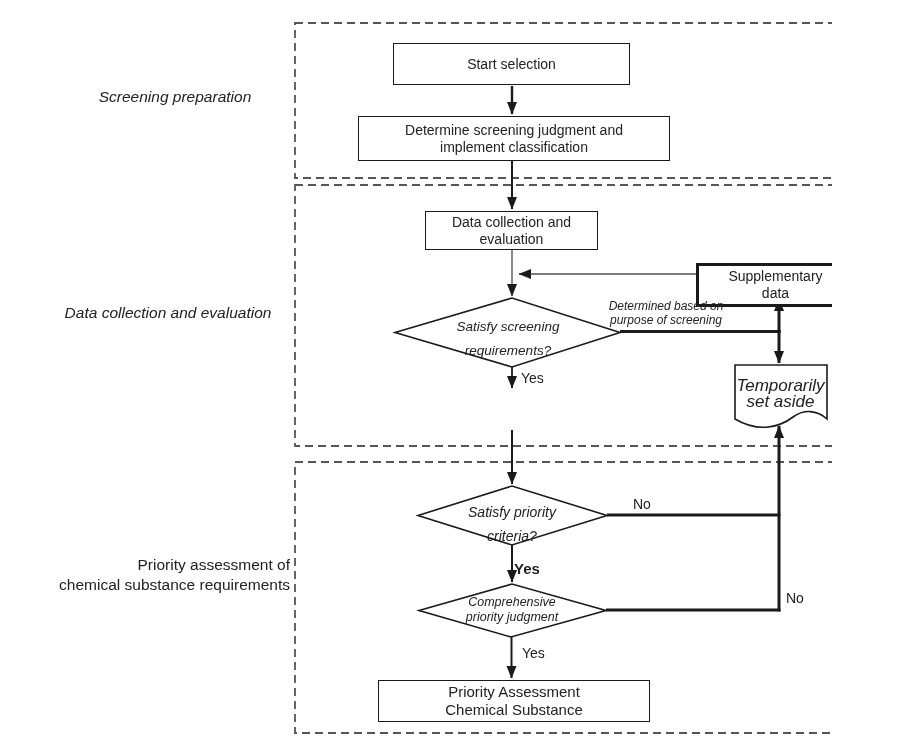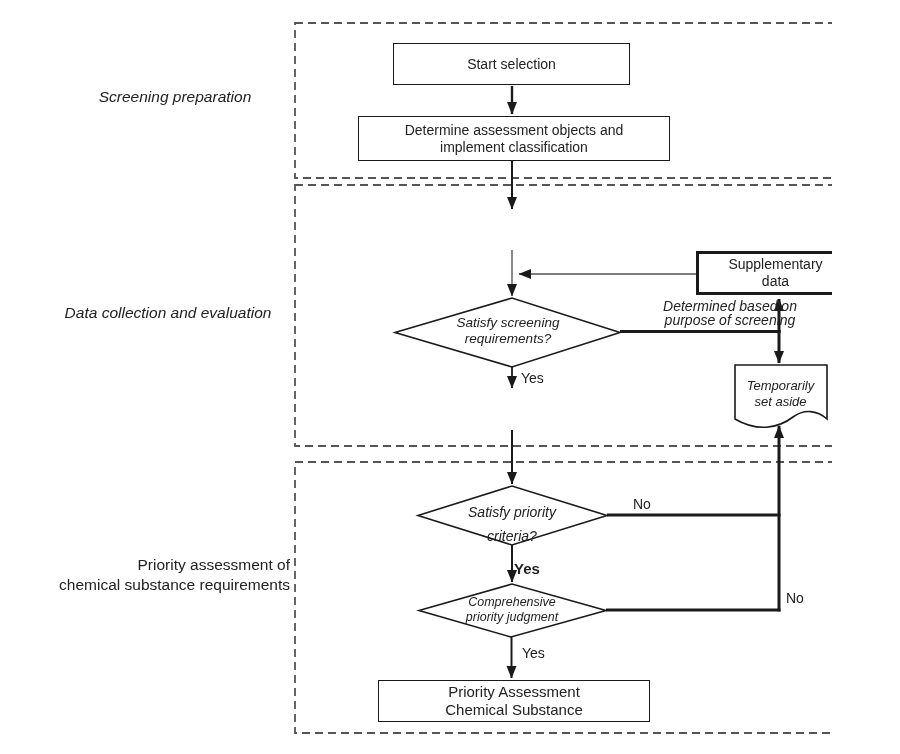--- a/index.html
+++ b/index.html
@@ -6,21 +6,21 @@
   .canvas {
     position:relative; width:832px; height:754px; background:#ffffff;
     font-family:"Liberation Sans", sans-serif; color:#222222; overflow:hidden;
   }
   svg.layer { position:absolute; left:0; top:0; z-index:1; }
   .box {
     position:absolute; box-sizing:border-box; background:#ffffff;
     border:1.6px solid #1a1a1a; display:flex; align-items:center; justify-content:center;
     text-align:center; font-size:14px; line-height:1.18; white-space:pre-line; z-index:2;
   }
-  .box.thick { border-width:3px; }
+  .box.thick { border-width:3px;margin-top:12px; }
   .label { position:absolute; white-space:pre-line; z-index:3; }
   .sec { font-size:15.5px; }
   .ctr { text-align:center;font-style:italic; }
   .rgt { text-align:right; }
   .edge { font-size:14px; }
   .bold { font-weight:700; font-size:15px; }
 </style>
 </head>
 <body>
 
@@ -53,42 +53,44 @@
     <line x1="779" y1="330" x2="779" y2="363" stroke="#1a1a1a" stroke-width="3" marker-end="url(#arrow)"></line>
     <line x1="512" y1="430" x2="512" y2="484" stroke="#1a1a1a" stroke-width="2" marker-end="url(#arrow)"></line>
     <line x1="512" y1="545" x2="512" y2="582" stroke="#1a1a1a" stroke-width="2" marker-end="url(#arrow)"></line>
     <line x1="607" y1="515" x2="780.5" y2="515" stroke="#1a1a1a" stroke-width="3"></line>
     <line x1="606" y1="610" x2="780.5" y2="610" stroke="#1a1a1a" stroke-width="3"></line>
     <line x1="779" y1="611.5" x2="779" y2="426" stroke="#1a1a1a" stroke-width="3" marker-end="url(#arrow)"></line>
     <line x1="511.5" y1="637" x2="511.5" y2="678" stroke="#1a1a1a" stroke-width="2" marker-end="url(#arrow)"></line>
   </svg>
 
   <div class="box" style="left:393px; top:43px;  width:237px; height:42px;">Start selection</div>
-  <div class="box" style="left:358px; top:116px; width:312px; height:45px;">Determine assessment objects and
+  <div class="box" style="left:358px; top:116px; width:312px; height:45px;">Determine screening judgment and
 implement classification</div>
+  <div class="box" style="left:425px; top:211px; width:173px; height:39px;">Data collection and
+evaluation</div>
   <div class="box thick" style="left:696px; top:251px; width:159px; height:44px;">Supplementary
 data</div>
   <div class="box" style="left:378px; top:680px; width:272px; height:42px; font-size:15px;">Priority Assessment
 Chemical Substance</div>
 
   <div class="label sec ctr" style="left:50px; top:88px; width:250px;">Screening preparation</div>
   <div class="label sec ctr" style="left:40px; top:304px; width:256px;">Data collection and evaluation</div>
   <div class="label sec rgt" style="left:16px; top:555px; width:274px; line-height:19.5px;">Priority assessment of
 chemical substance requirements</div>
 
-  <div class="label ctr" style="left:408px; top:315px; width:200px; font-size:13.5px; line-height:16px;">Satisfy screening
+  <div class="label ctr" style="left:408px; top:315px; width:200px; font-size:13.5px; line-height:24px;">Satisfy screening
 requirements?</div>
   <div class="label ctr" style="left:412px; top:500px; width:200px; font-size:14px; line-height:24px;">Satisfy priority
 criteria?</div>
   <div class="label ctr" style="left:412px; top:595px; width:200px; font-size:12.5px; line-height:15px;">Comprehensive
 priority judgment</div>
-  <div class="label ctr" style="left:733px; top:378px; width:95px; font-size:13px; line-height:16px;">Temporarily
+  <div class="label ctr" style="left:733px; top:378px; width:95px; font-size:17px; line-height:16px;">Temporarily
 set aside</div>
 
-  <div class="label ctr" style="left:650px; top:300px; width:160px; font-size:14px; line-height:13.5px;">Determined based on
+  <div class="label ctr" style="left:586px; top:300px; width:160px; font-size:12px; line-height:13.5px;">Determined based on
 purpose of screening</div>
   <div class="label edge" style="left:521px; top:370px;">Yes</div>
   <div class="label edge bold" style="left:514px; top:560px;">Yes</div>
   <div class="label edge" style="left:522px; top:645px;">Yes</div>
   <div class="label edge" style="left:633px; top:496px;">No</div>
   <div class="label edge" style="left:786px; top:590px;">No</div>
 
 </div>
 
 </body></html>

